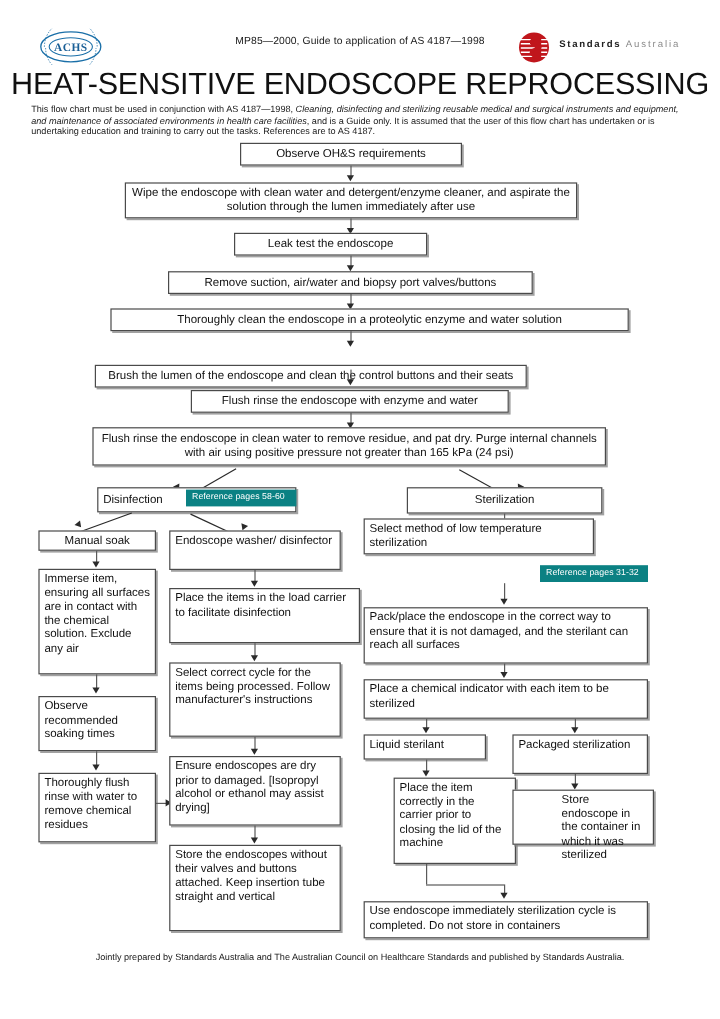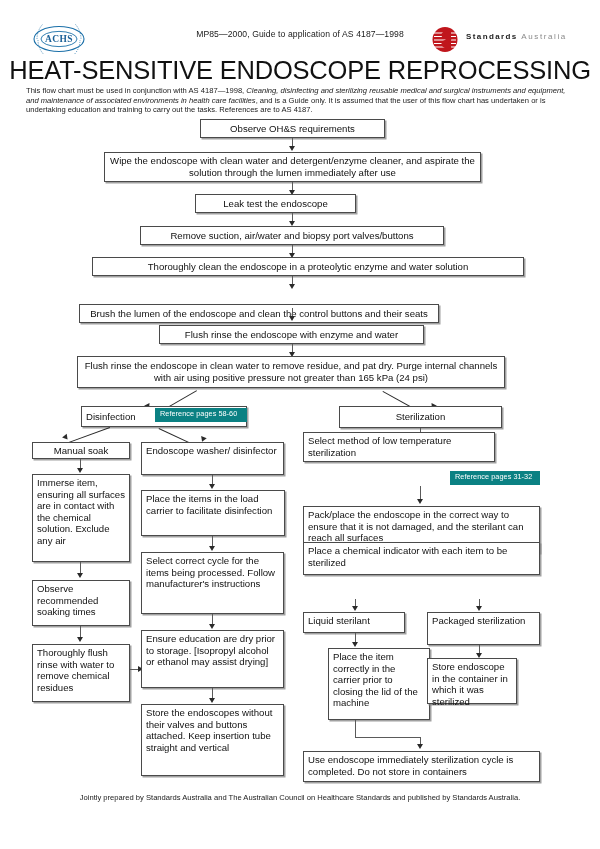--- a/index.html
+++ b/index.html
@@ -200,34 +200,34 @@
 
   <div class="hline" style="left:130px;top:669px;width:10px;"></div>
   <div class="arrow-r" style="left:138px;top:666px;"></div>
 
   <div class="box lft" style="left:141px;top:442px;width:143px;height:33px;">
     <span class="bx-t">Endoscope washer/ disinfector</span>
   </div>
   <div class="vline" style="left:212px;top:475px;height:12px;"></div>
   <div class="arrow-d" style="left:209px;top:484px;"></div>
 
-  <div class="box lft" style="left:141px;top:490px;width:144px;height:46px;">
+  <div class="box lft" style="left:141px;top:490px;width:159px;height:46px;">
     <span class="bx-t">Place the items in the load carrier to facilitate disinfection</span>
   </div>
   <div class="vline" style="left:212px;top:536px;height:13px;"></div>
   <div class="arrow-d" style="left:209px;top:546px;"></div>
 
   <div class="box lft" style="left:141px;top:552px;width:143px;height:62px;">
     <span class="bx-t">Select correct cycle for the items being processed. Follow manufacturer's instructions</span>
   </div>
   <div class="vline" style="left:212px;top:614px;height:13px;"></div>
   <div class="arrow-d" style="left:209px;top:624px;"></div>
 
   <div class="box lft" style="left:141px;top:630px;width:143px;height:58px;">
-    <span class="bx-t">Ensure education are dry prior to storage. [Isopropyl alcohol or ethanol may assist drying]</span>
+    <span class="bx-t">Ensure endoscopes are dry prior to damaged. [Isopropyl alcohol or ethanol may assist drying]</span>
   </div>
   <div class="vline" style="left:212px;top:688px;height:13px;"></div>
   <div class="arrow-d" style="left:209px;top:698px;"></div>
 
   <div class="box lft" style="left:141px;top:704px;width:143px;height:72px;">
     <span class="bx-t">Store the endoscopes without their valves and buttons attached. Keep insertion tube straight and vertical</span>
   </div>
 
   <div class="box ctr" style="left:339px;top:406px;width:163px;height:22px;">
     <span class="bx-t">Sterilization</span>
@@ -241,21 +241,21 @@
   <div class="refbadge" style="left:450px;top:471px;width:90px;height:14px;">Reference pages 31-32</div>
   <div class="vline" style="left:420px;top:486px;height:16px;"></div>
   <div class="arrow-d" style="left:417px;top:499px;"></div>
 
   <div class="box lft" style="left:303px;top:506px;width:237px;height:47px;">
     <span class="bx-t">Pack/place the endoscope in the correct way to ensure that it is not damaged, and the sterilant can reach all surfaces</span>
   </div>
   <div class="vline" style="left:420px;top:553px;height:10px;"></div>
   <div class="arrow-d" style="left:417px;top:560px;"></div>
 
-  <div class="box lft" style="left:303px;top:542px;width:237px;height:33px;">
+  <div class="box lft" style="left:303px;top:566px;width:237px;height:33px;">
     <span class="bx-t">Place a chemical indicator with each item to be sterilized</span>
   </div>
 
   <div class="vline" style="left:355px;top:599px;height:9px;"></div>
   <div class="arrow-d" style="left:352px;top:606px;"></div>
   <div class="vline" style="left:479px;top:599px;height:9px;"></div>
   <div class="arrow-d" style="left:476px;top:606px;"></div>
 
   <div class="box lft" style="left:303px;top:612px;width:102px;height:21px;">
     <span class="bx-t">Liquid sterilant</span>
@@ -266,21 +266,21 @@
   <div class="box lft" style="left:303px;top:648px;width:102px;height:72px;margin-left:25px;">
     <span class="bx-t">Place the item correctly in the carrier prior to closing the lid of the machine</span>
   </div>
 
   <div class="box lft" style="left:427px;top:612px;width:113px;height:33px;">
     <span class="bx-t">Packaged sterilization</span>
   </div>
   <div class="vline" style="left:479px;top:645px;height:11px;"></div>
   <div class="arrow-d" style="left:476px;top:653px;"></div>
 
-  <div class="box lft" style="left:427px;top:658px;width:90px;height:46px;">
+  <div class="box lft" style="left:427px;top:658px;width:118px;height:46px;padding-left:36px;">
     <span class="bx-t">Store endoscope in the container in which it was sterilized</span>
   </div>
 
   <div class="vline" style="left:355px;top:720px;height:17px;"></div>
   <div class="hline" style="left:355px;top:737px;width:65px;"></div>
   <div class="vline" style="left:420px;top:737px;height:9px;"></div>
   <div class="arrow-d" style="left:417px;top:744px;"></div>
 
   <div class="box lft" style="left:303px;top:751px;width:237px;height:31px;">
     <span class="bx-t">Use endoscope immediately sterilization cycle is completed. Do not store in containers</span>

